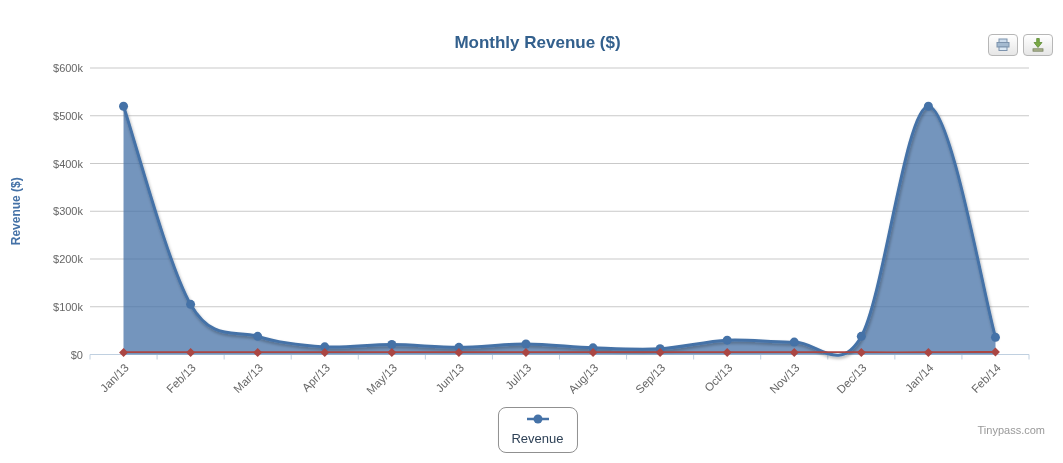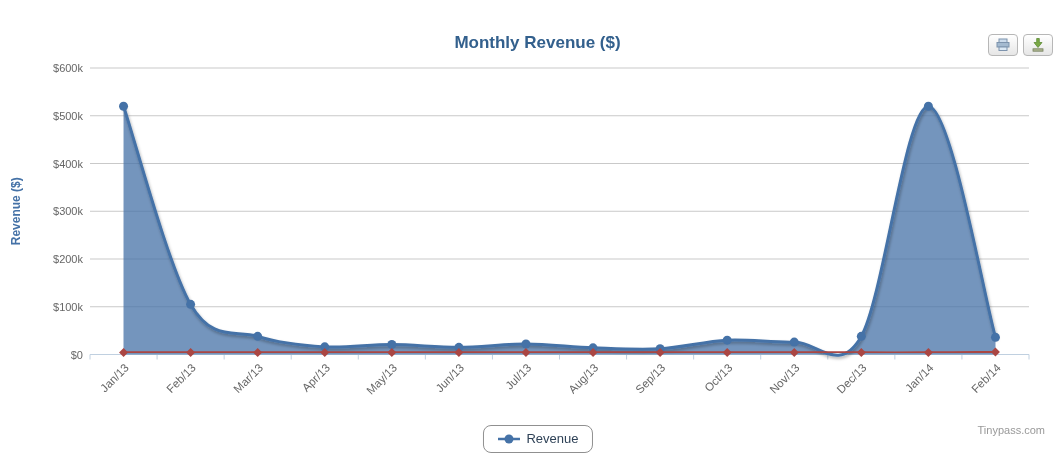--- a/index.html
+++ b/index.html
@@ -30,21 +30,21 @@
   }
   .plot-svg{position:absolute;left:0;top:0;width:1063px;height:463px;}
   .legend{
     position:absolute;bottom:10px;left:50%;transform:translateX(-50%);
     display:flex;align-items:center;gap:16px;
     padding:5px 13px 6px 13px;
     border:1px solid #909090;border-radius:8px;
     background:#fff;
     white-space:nowrap;
   }
-  .legend-item{display:flex;align-items:center;gap:6px;cursor:pointer;}
+  .legend-item{display:flex;align-items:center;gap:6px;cursor:pointer;flex-direction:column;}
   .legend-label{font-size:13px;color:var(--legend-text,#3E576F);}
   .credits{
     position:absolute;right:30px;bottom:27px;
     font-size:11px;color:var(--credits-color,#999999);
     cursor:pointer;
   }
 </style>
 </head>
 <body>
 

